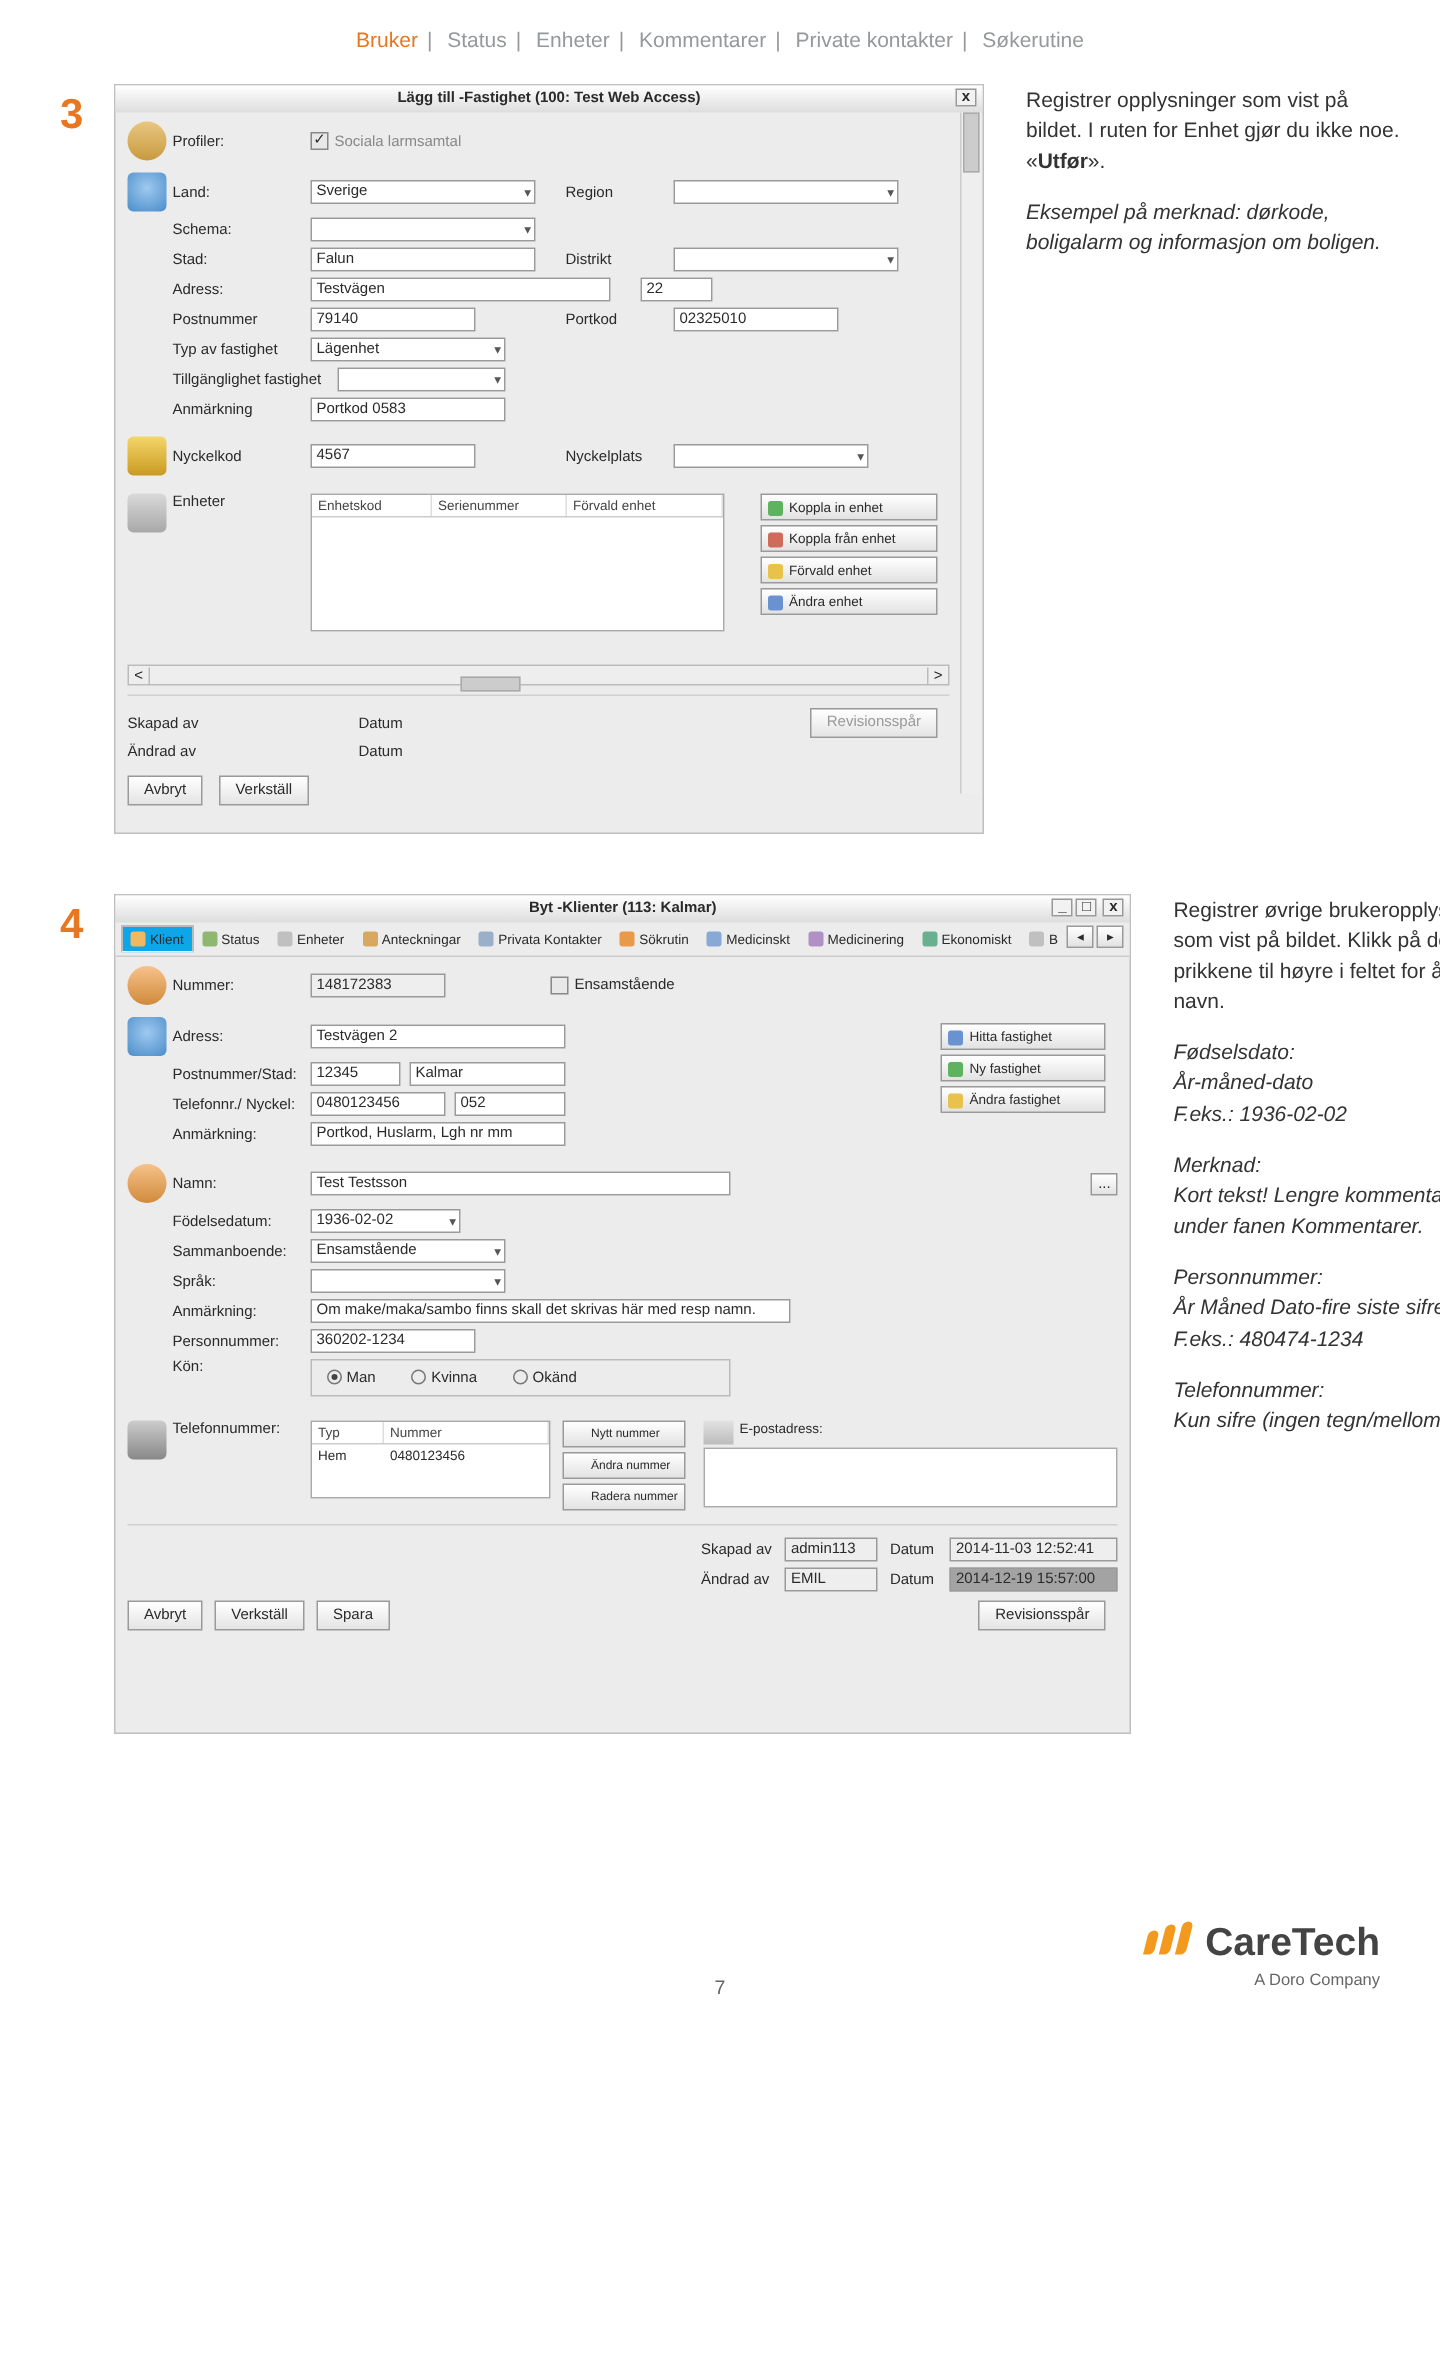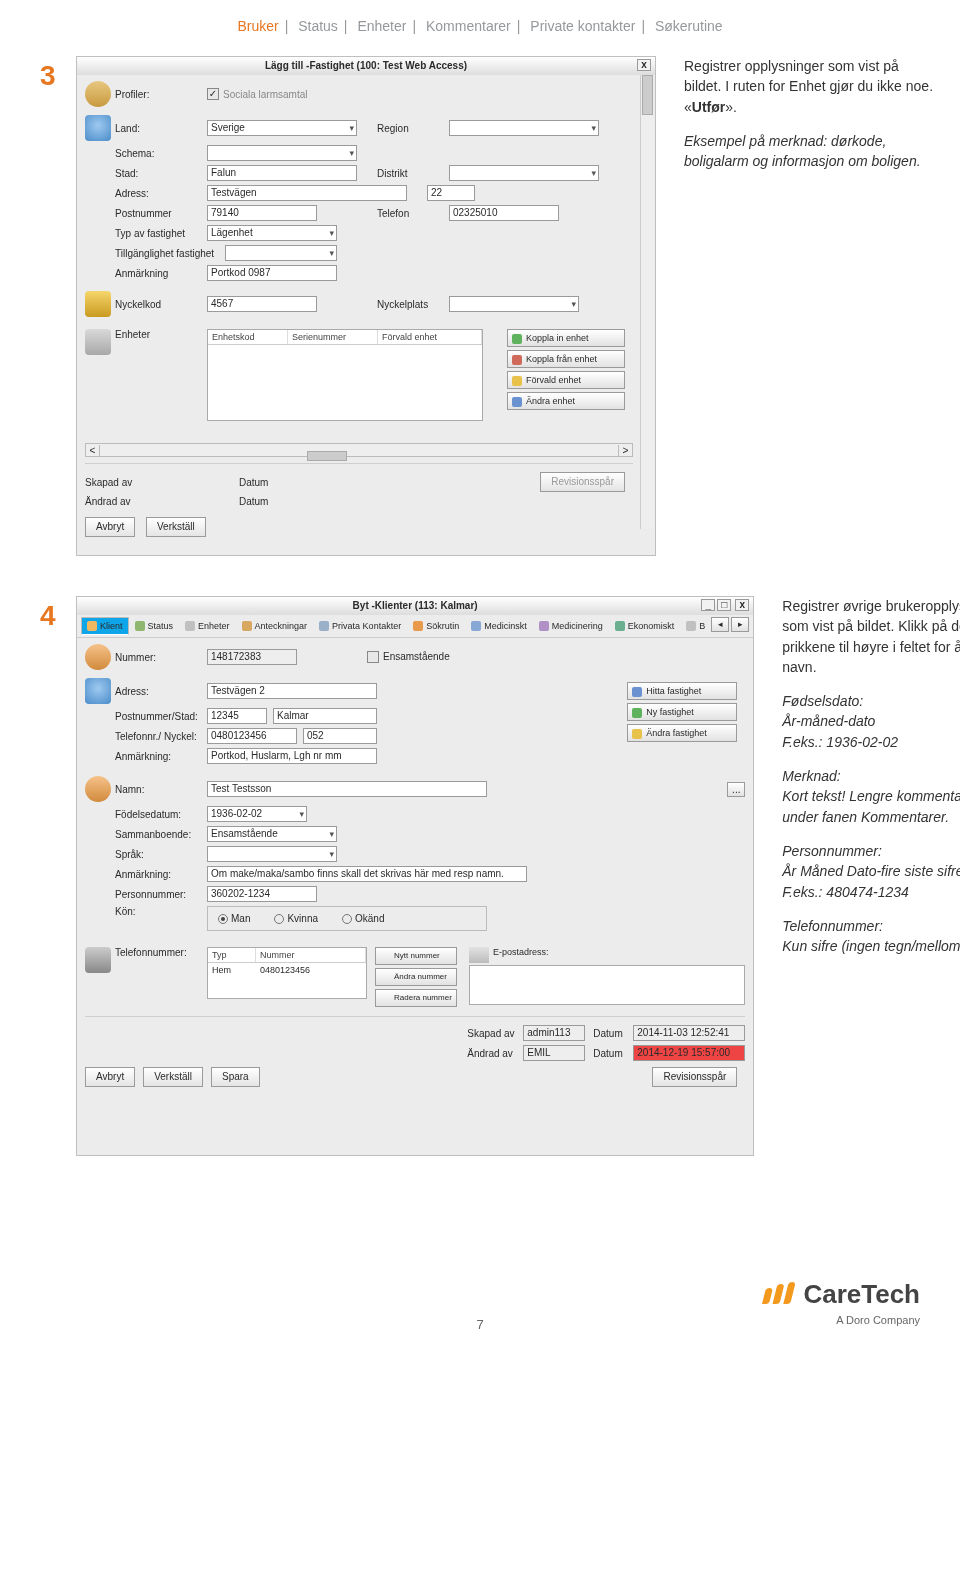--- a/index.html
+++ b/index.html
@@ -128,37 +128,37 @@
         <div class="frow">
               <div style="width:30px"></div>
           <div class="flab">Adress:</div>
           <div class="fin" style="width:200px"><span>Testvägen</span></div>
           <div class="fin" style="width:48px;margin-left:20px"><span>22</span></div>
         </div>
         <div class="frow">
               <div style="width:30px"></div>
           <div class="flab">Postnummer</div>
           <div class="fin" style="width:110px"><span>79140</span></div>
-          <div class="flab2" style="margin-left:60px">Telefon</div>
+          <div class="flab2" style="margin-left:60px">Portkod</div>
           <div class="fin" style="width:110px"><span>02325010</span></div>
         </div>
         <div class="frow">
               <div style="width:30px"></div>
           <div class="flab">Typ av fastighet</div>
           <div class="fsel" style="width:130px"><span>Lägenhet</span></div>
         </div>
         <div class="frow">
               <div style="width:30px"></div>
           <div class="flab" style="width:110px;flex:0 0 110px">Tillgänglighet fastighet</div>
           <div class="fsel" style="width:112px"></div>
         </div>
         <div class="frow">
               <div style="width:30px"></div>
           <div class="flab">Anmärkning</div>
-          <div class="fin" style="width:130px"><span>Portkod 0987</span></div>
+          <div class="fin" style="width:130px"><span>Portkod 0583</span></div>
         </div>
         <div class="frow" style="margin-top:10px">
           <div class="ico key"></div>
           <div class="flab">Nyckelkod</div>
           <div class="fin" style="width:110px"><span>4567</span></div>
           <div class="flab2" style="margin-left:60px">Nyckelplats</div>
           <div class="fsel" style="width:130px"></div>
         </div>
         <div style="margin-top:12px;position:relative;height:112px">
           <div style="display:flex">
@@ -385,21 +385,21 @@
             <div style="width:56px">Skapad av</div>
             <div class="fin" style="width:62px;background:#eee">admin113</div>
             <div style="width:40px;margin-left:8px">Datum</div>
             <div class="fin" style="width:112px;background:#eee">2014-11-03 12:52:41</div>
           </div>
           <div class="frow">
             <div style="flex:1"></div>
             <div style="width:56px">Ändrad av</div>
             <div class="fin" style="width:62px;background:#eee">EMIL</div>
             <div style="width:40px;margin-left:8px">Datum</div>
-            <div class="fin" style="width:112px;background:#ef4444">2014-12-19 15:57:00</div>
+            <div class="fin" style="width:112px;background:#a3a3a3">2014-12-19 15:57:00</div>
           </div>
           <div class="frow" style="margin-top:6px">
             <div class="btn">Avbryt</div>
             <div class="btn">Verkställ</div>
             <div class="btn">Spara</div>
             <div style="flex:1"></div>
             <div class="btn">Revisionsspår</div>
           </div>
         </div>
       </div>

